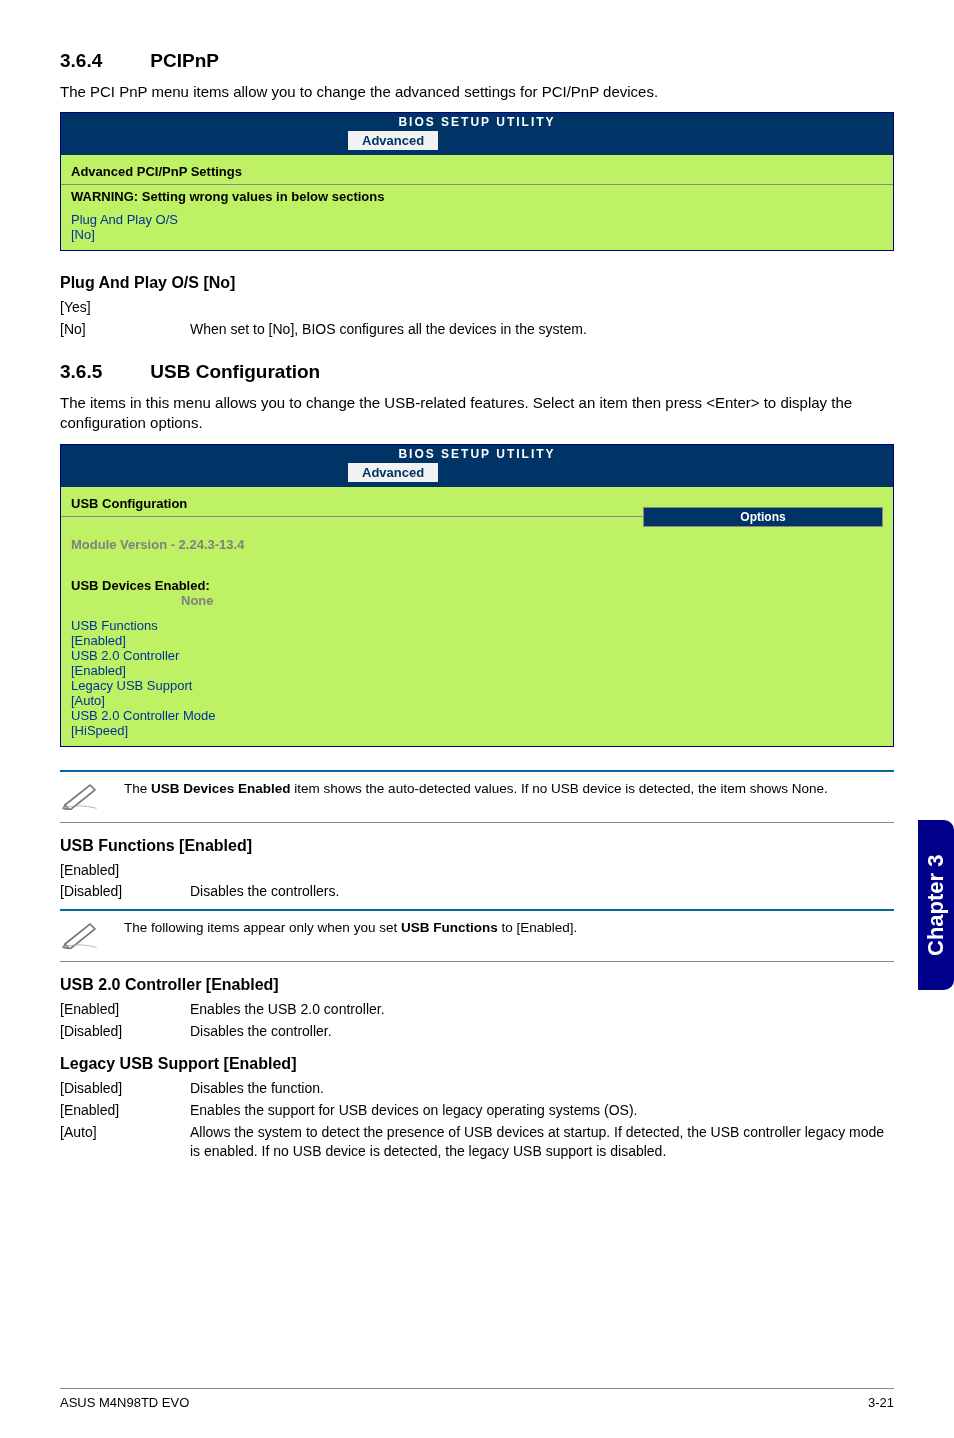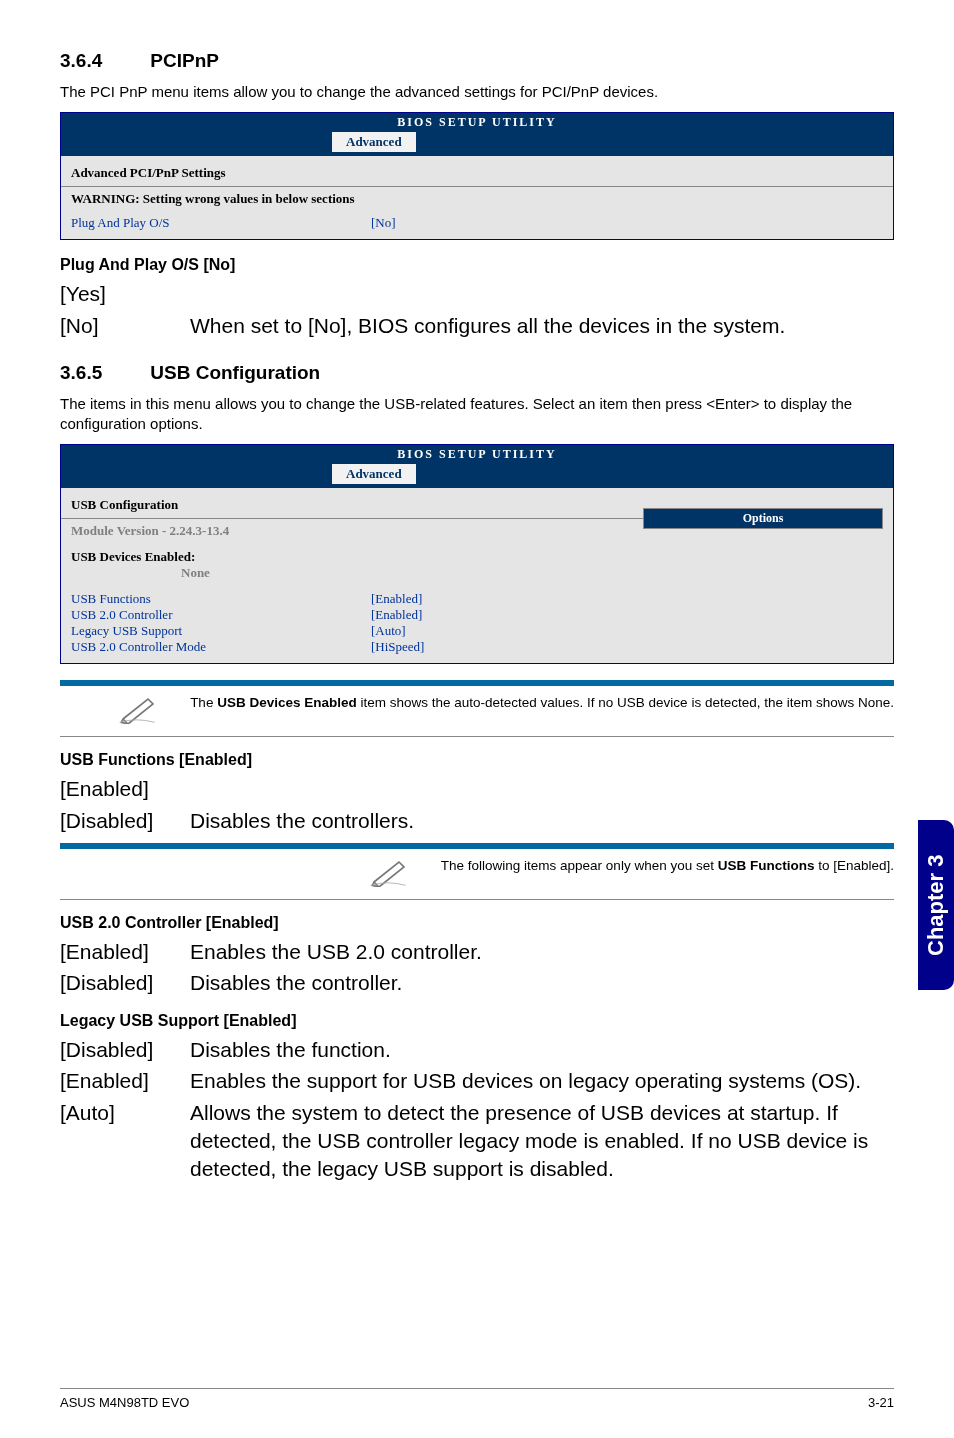--- a/index.html
+++ b/index.html
@@ -11,24 +11,24 @@
     padding: 50px 60px 30px 60px;
     color: #000;
     position: relative;
     min-height: 1438px;
   }
   h2 { font-size: 19px; font-weight: bold; margin-bottom: 10px; }
   h2 .secnum { display: inline-block; width: 85px; }
   .bodytext { font-size: 15px; line-height: 1.35; margin-bottom: 10px; }
   .bios-box {
     border: 1.5px solid #00008b;
-    background: #e5e5e5;
-    font-family: Liberation Serif, serif;
+    background: #bef264;
+    font-family: Liberation Sans, sans-serif;
     font-size: 13px;
-    margin-bottom: 16px;
+    margin-bottom: 23px;
   }
   .bios-header {
     background: #003366;
     color: #fff;
     text-align: center;
     font-weight: bold;
     letter-spacing: 2px;
     padding: 2px 0;
     font-size: 12px;
   }
@@ -41,50 +41,50 @@
     margin-left: 270px;
     font-size: 13px;
     border-top: 1px solid #003366;
     border-left: 1px solid #003366;
     border-right: 1px solid #003366;
     position: relative;
     top: 5px;
   }
   .tab-row { background:#003366; height:24px; position:relative; }
   .tab-row .bios-tab {
-    position: absolute; top: -1px; left: 0;
+    position: absolute; top: -1px; left: 16px;
     background:#f2f2f2;
   }
   .bios-body { padding: 6px 10px 8px 10px; position: relative; }
   .bios-body-row { display:flex; justify-content:space-between; }
   .bios-left { flex: 1; }
   .bios-right { width: 240px; }
   .bios-section-title { color: #000; font-weight: bold; padding: 3px 0; }
   .bios-hr { border-top: 1px solid #888; margin: 2px -10px; }
   .bios-warn { color:#000; font-weight:bold; padding:2px 0; white-space:pre; }
-  .bios-kv { display:flex; }
+  .bios-kv { display:flex;flex-direction:column; }
   .bios-kv .k { color:#003399; width: 300px; }
   .bios-kv .v { color:#003399; }
   .bios-gray { color:#808080; }
   .options-box {
     border: 1px solid #888;
     background: #fff;
     text-align: left;
   }
   .options-title {
     background: #003366; color:#fff; text-align:center;
     font-weight:bold; padding:2px 0; font-size:12px;
   }
   .options-body { padding: 3px 10px 6px 10px; color:#003399; font-weight:bold; }
   h3 { font-size: 16px; font-weight: bold; margin: 6px 0 6px 0; }
-  .deflist { font-size: 21px; line-height:1.35; margin-bottom: 14px; }
+  .deflist { font-size: 14px; line-height:1.35; margin-bottom: 14px; }
   .deflist .row { display:flex; margin-bottom:3px; }
   .deflist .term { width: 130px; flex-shrink:0; }
   .deflist .def { flex:1; }
-  .note-row { display:flex; align-items:flex-start; gap: 32px; border-top:6px solid #0369a1; border-bottom:1px solid #888; padding: 8px 0; margin: 8px 0 14px 0; justify-content: flex-end; }
+  .note-row { display:flex; align-items:flex-start; gap: 24px; border-top:2px solid #0369a1; border-bottom:1px solid #888; padding: 8px 0; margin: 8px 0 14px 0; }
   .note-icon { width: 40px; }
   .note-icon svg { width: 40px; height: 30px; }
   .note-text { font-size: 13.5px; line-height:1.35; }
   .bold { font-weight: bold; }
   .side-tab {
     position: absolute;
     right: 0;
     top: 820px;
     width: 36px;
     height: 170px;
@@ -157,21 +157,21 @@
 
 <div class="bios-box">
   <div class="bios-header">BIOS SETUP UTILITY</div>
   <div class="tab-row">
     <div class="bios-tab">Advanced</div>
   </div>
   <div class="bios-body bios-body-row">
     <div class="bios-left">
       <div class="bios-section-title">USB Configuration</div>
       <div class="bios-hr" style="margin-right:0"></div>
-      <div class="bios-gray" style="font-weight:bold;padding:2px 0">Module Version - 2.24.3-13.4</div>
+      <div class="bios-gray" style="font-weight:bold;padding:18px 0">Module Version - 2.24.3-13.4</div>
       <div style="height:8px"></div>
       <div style="font-weight:bold">USB Devices Enabled:</div>
       <div class="bios-gray" style="font-weight:bold;padding-left:110px">None</div>
       <div style="height:10px"></div>
       <div class="bios-kv">
           <span class="k">USB Functions</span>
           <span class="v">[Enabled]</span>
         </div>
       <div class="bios-kv">
           <span class="k">USB 2.0 Controller</span>

